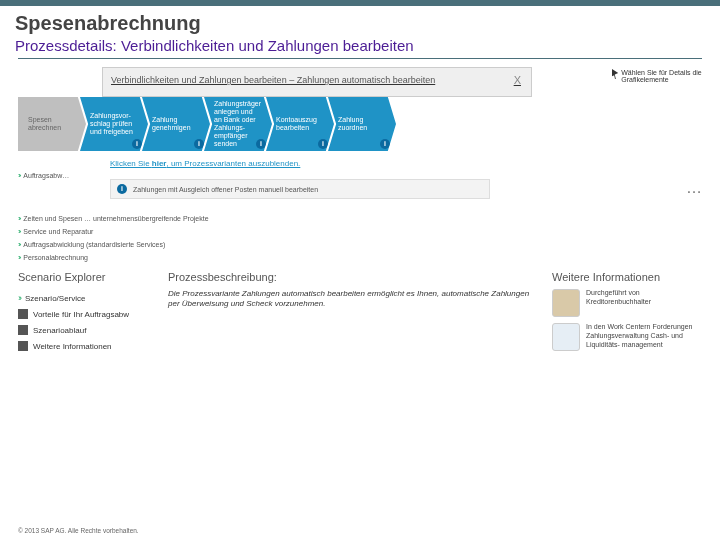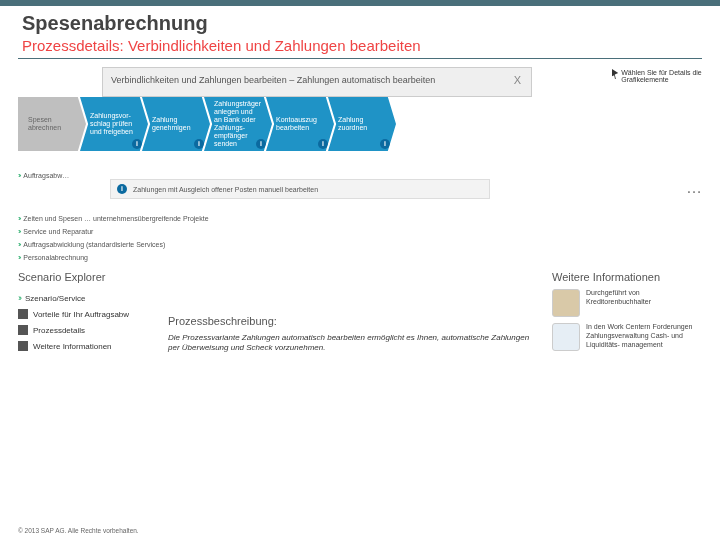--- a/index.html
+++ b/index.html
@@ -1,30 +1,30 @@
 <!DOCTYPE html>
 <html><head>
 <meta charset="utf-8">
 <style>
   * { box-sizing: border-box; margin: 0; padding: 0; }
   html, body { width: 720px; height: 540px; font-family: Arial, Helvetica, sans-serif; background: #fff; color: #333; }
   .top-bar { height: 6px; background: #4a6f7a; }
-  header { padding: 6px 18px 2px 22px; }
+  header { padding: 6px 18px 2px 15px; }
   h1 { font-size: 20px; font-weight: 700; color: #444; }
-  .subtitle { font-size: 15px; color: #ef4444; margin-top: 2px; }
+  .subtitle { font-size: 15px; color: #4c1d95; margin-top: 2px; }
   .hr { height: 1px; background: #4a6f7a; margin: 2px 18px 8px 18px; }
   .canvas { position: relative; margin: 0 18px; height: 200px; }
 
   
   .hint { position: absolute; right: 0; top: 2px; font-size: 7px; width: 90px; display: flex; gap: 3px; }
   .hint .cursor { width: 10px; height: 10px; background: #333; clip-path: polygon(0 0, 100% 40%, 45% 55%, 62% 100%, 48% 100%, 35% 62%, 0 72%); }
 
   
   .callout { position: absolute; left: 84px; top: 0; width: 430px; background: #efefef; border: 1px solid #ccc; padding: 6px 8px 10px 8px; }
-  .callout-head { display: flex; align-items: flex-end; }
+  .callout-head { display: flex; align-items: flex-end; text-decoration: underline; }
   .callout-title { font-size: 9px; color: #555; flex: 1; line-height: 1.2; }
   .close-x { color: #888; font-size: 11px; cursor: pointer; padding: 0 2px; }
   .step-strip { position: absolute; left: 0; top: 30px; display: flex; align-items: stretch; }
   .chev { position: relative; width: 68px; height: 54px; color: #fff; font-size: 7px; line-height: 1.15; padding: 4px 10px 4px 10px; display: flex; align-items: center; margin-right: -6px; clip-path: polygon(0 0, 88% 0, 100% 50%, 88% 100%, 0 100%, 12% 50%); }
   .chev.first { clip-path: polygon(0 0, 88% 0, 100% 50%, 88% 100%, 0 100%); }
   .chev.grey { background: #bfbfbf; color: #666; }
   .chev.blue { background: #1f93c6; }
   .chev .i { position: absolute; right: 6px; bottom: 2px; width: 10px; height: 10px; border-radius: 50%; background: #0b6aa0; color: #fff; font-size: 7px; text-align: center; line-height: 10px; font-weight: 700; }
   .variant-line { position: absolute; left: 92px; top: 92px; font-size: 8px; color: #1f93c6; text-decoration: underline; }
   .variant-row { position: absolute; left: 92px; top: 112px; width: 380px; background: #f3f3f3; border: 1px solid #ddd; padding: 4px 6px; font-size: 7px; color: #555; display: flex; align-items: center; gap: 6px; }
@@ -32,21 +32,21 @@
 
   .dots { position: absolute; right: -2px; top: 112px; color: #777; font-size: 16px; letter-spacing: 2px; }
 
   
   .mini-list { position: absolute; left: 0; top: 100px; font-size: 7px; color: #555; }
   .mini-list div { margin: 4px 0; display: flex; align-items: center; gap: 4px; }
   .bullet-chevs { color: #2a6; font-size: 8px; letter-spacing: -2px; }
 
   .lower { display: flex; margin: 4px 18px 0 18px; gap: 10px; }
   .col-left { width: 140px; }
-  .col-mid { flex: 1; margin-top: 44px; }
+  .col-mid { flex: 1; }
   .col-right { width: 150px; }
   .sec-title { font-size: 11px; color: #555; margin-bottom: 6px; }
   .desc { font-size: 8px; color: #333; line-height: 1.3; font-style: italic; }
 
   .nav { margin-top: 10px; font-size: 8px; color: #333; }
   .nav .item { display: flex; align-items: center; gap: 5px; margin: 6px 0; }
   .nav .chevs { color: #2a6; font-size: 9px; letter-spacing: -2px; }
   .nav .icon-box { width: 10px; height: 10px; background: #555; }
 
   .info-block { display: flex; gap: 6px; margin-top: 6px; font-size: 7px; color: #444; line-height: 1.25; }
@@ -101,20 +101,23 @@
     <div class="chev blue">
         <span>Kontoauszug bearbeiten</span>
         <span class="i">i</span>
       </div>
     <div class="chev blue">
         <span>Zahlung zuordnen</span>
         <span class="i">i</span>
       </div>
   </div>
 
+  <div class="variant-line">
+    <span>Klicken Sie </span><b>hier</b><span>, um Prozessvarianten auszublenden.</span>
+  </div>
 
   <div class="variant-row">
     <span class="i">i</span>
     <span>Zahlungen mit Ausgleich offener Posten manuell bearbeiten</span>
   </div>
 
   <div class="dots">…</div>
 
   <div class="mini-list">
     <div>
@@ -147,21 +150,21 @@
       <div class="item">
           <span class="chevs">››</span>
           <span>Szenario/Service</span>
         </div>
       <div class="item">
           <span class="icon-box"></span>
           <span>Vorteile für Ihr Auftragsabw</span>
         </div>
       <div class="item">
           <span class="icon-box"></span>
-          <span>Prozessdetails</span>
+          <span>Szenarioablauf</span>
         </div>
       <div class="item">
           <span class="icon-box"></span>
           <span>Weitere Informationen</span>
         </div>
     </div>
   </div>
 
   <div class="col-mid">
     <div class="sec-title">Prozessbeschreibung:</div>

